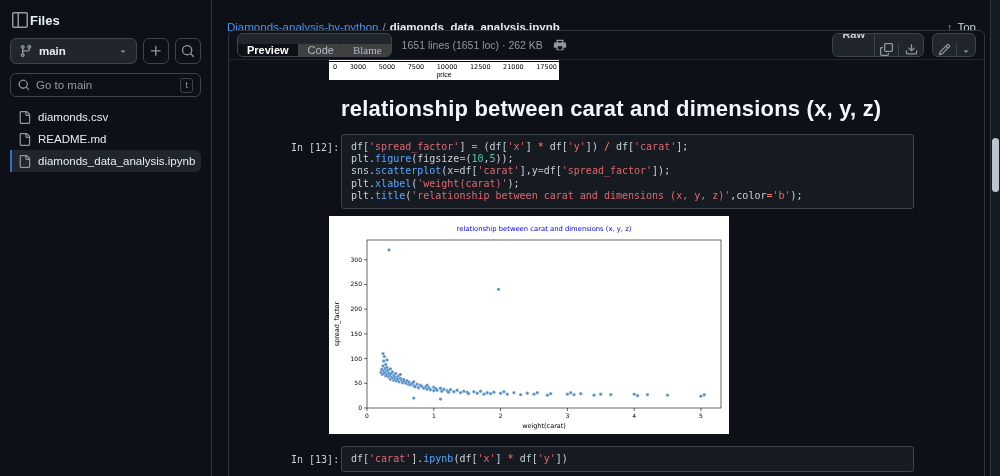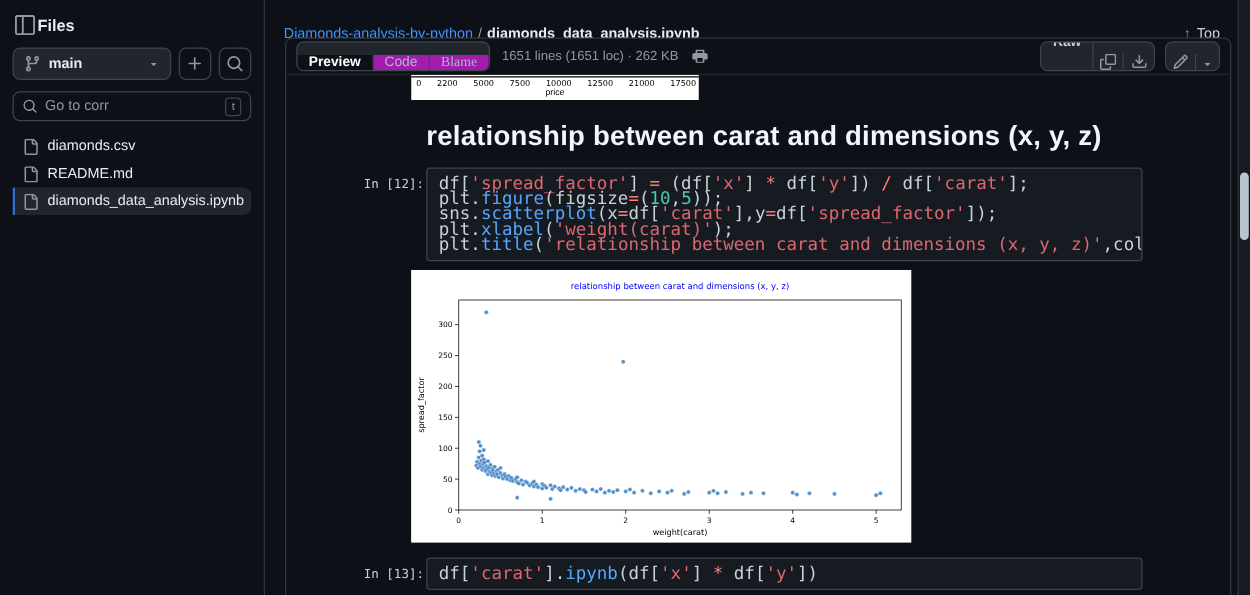--- a/index.html
+++ b/index.html
@@ -41,21 +41,21 @@
   .crumb-sep{color:#9198a1;margin:0 4px;}
   .crumb-file{font-weight:700;color:#e6edf3;}
   .top-link{display:flex;gap:5px;align-items:center;color:#c9d1d9;font-size:11.5px;cursor:pointer;}
   .top-arrow{color:#9198a1;font-size:11px;}
 
   .content-box{position:absolute;left:15px;right:5px;top:30px;height:600px;box-sizing:border-box;
     border:1px solid #30363d;border-radius:6px 6px 0 0;background:#0d1117;}
   .toolbar{height:28px;display:flex;align-items:center;gap:10px;padding:0 8px;border-bottom:1px solid #21262d;}
   .seg-group,.btn-group{display:flex;align-items:flex-end;height:22px;border:1px solid #3d444d;
     border-radius:6px;overflow:hidden;background:#21262d;}
-  .seg-tab{display:flex;align-items:center;padding:0 9px;font-size:11px;color:#adbac7;background:#a21caf;
+  .seg-tab{display:flex;align-items:center;padding:0 9px;font-size:11px;color:#adbac7;background:#404040;
     border:0;border-right:1px solid #3d444d;}
   .seg-tab:last-child{border-right:0;font-family:Liberation Serif, serif;}
   .seg-tab.active{background:#0d1117;color:#fff;font-weight:700;}
   .file-info{font-size:10.5px;color:#9198a1;}
   .tb-icon{color:#9198a1;display:flex;background:none;border:0;padding:0;}
   .tb-right{margin-left:auto;display:flex;gap:8px;align-items:center;}
   .bg-seg{display:flex;align-items:center;justify-content:center;padding:16px 9px;font-size:11px;
     font-weight:600;color:#c9d1d9;border:0;border-right:1px solid #3d444d;background:#21262d;}
   .bg-seg:last-child{border-right:0;}
   .bg-seg.ic{width:24px;padding:0;color:#9198a1;}
@@ -65,21 +65,21 @@
   .nb{overflow:hidden;}
   .price-axis{margin:0 0 0 100px;width:230px;background:#fff;color:#000;padding:1px 0 2px;box-sizing:border-box;}
   .price-ticks{display:flex;justify-content:space-between;font-size:6.5px;padding:1px 2px 0 4px;
     border-top:1px solid #000;font-family:"DejaVu Sans",sans-serif;}
   .price-label{text-align:center;font-size:7px;}
   .nb-heading{margin:16px 70px 0 112px;font-size:22px;font-weight:700;letter-spacing:0.2px;color:#f0f6fc;}
   .cell{display:flex;margin-top:12px;padding:0 70px 0 62px;}
   .prompt{width:50px;flex:none;font-family:"DejaVu Sans Mono",monospace;font-size:10px;
     color:#c9d1d9;padding-top:8px;}
   .code-box{flex:1;background:#161b22;border:1px solid #3d444d;border-radius:3px;margin:0;
-    padding:6px 9px;font-family:"DejaVu Sans Mono",monospace;font-size:14px;line-height:12.2px;
+    padding:6px 9px;font-family:"DejaVu Sans Mono",monospace;font-size:10px;line-height:12.2px;
     white-space:pre;overflow:hidden;}
   .tk-d{color:#c9d1d9}.tk-s{color:#e0676f}.tk-f{color:#58a6ff}.tk-o{color:#ff7b72}.tk-n{color:#4ec9b0}
   .figure{margin:7px 0 0 100px;width:400px;height:218px;background:#fff;}
   .figure svg{width:400px;height:218px;}
 
   
   .scrollbar{position:absolute;right:0;top:0;width:10px;height:476px;background:#161b22;
     border-left:1px solid #30363d;box-sizing:border-box;}
   .scroll-thumb{position:absolute;left:1px;top:138px;width:7px;height:54px;background:#bac4ce;border-radius:4px;}
 </style>
@@ -123,21 +123,21 @@
           </svg>
       </button>
     </div>
 
     <div class="sb-search">
       <span style="display:flex">
         <svg width="12" height="12" viewBox="0 0 16 16" fill="currentColor">
             <path d="M10.68 11.74a6 6 0 0 1-7.922-8.982 6 6 0 0 1 8.982 7.922l3.04 3.04a.749.749 0 0 1-.326 1.275.749.749 0 0 1-.734-.215ZM11.5 7a4.499 4.499 0 1 0-8.997 0A4.499 4.499 0 0 0 11.5 7Z"></path>
           </svg>
       </span>
-      <span class="ph">Go to corr</span>
+      <span class="ph">Go to main</span>
       <kbd>t</kbd>
     </div>
 
     <nav class="file-tree">
         <div class="file-row">
           <span class="f-ic">
             <svg width="13" height="13" viewBox="0 0 16 16" fill="#9198a1">
               <path d="M2 1.75C2 .784 2.784 0 3.75 0h6.586c.464 0 .909.184 1.237.513l2.914 2.914c.329.328.513.773.513 1.237v9.586A1.75 1.75 0 0 1 13.25 16h-9.5A1.75 1.75 0 0 1 2 14.25Zm1.75-.25a.25.25 0 0 0-.25.25v12.5c0 .138.112.25.25.25h9.5a.25.25 0 0 0 .25-.25V6h-2.75A1.75 1.75 0 0 1 9 4.25V1.5Zm6.75.062V4.25c0 .138.112.25.25.25h2.688l-.011-.013-2.914-2.914Z"></path>
             </svg>
           </span>
@@ -216,21 +216,21 @@
             </button>
           </div>
         </div>
       </div>
 
       <div class="nb">
 
         <div class="price-axis">
           <div class="price-ticks">
               <span>0</span>
-              <span>2200</span>
+              <span>3000</span>
               <span>5000</span>
               <span>7500</span>
               <span>10000</span>
               <span>12500</span>
               <span>21000</span>
               <span>17500</span>
             </div>
           <div class="price-label">price</div>
         </div>
 

